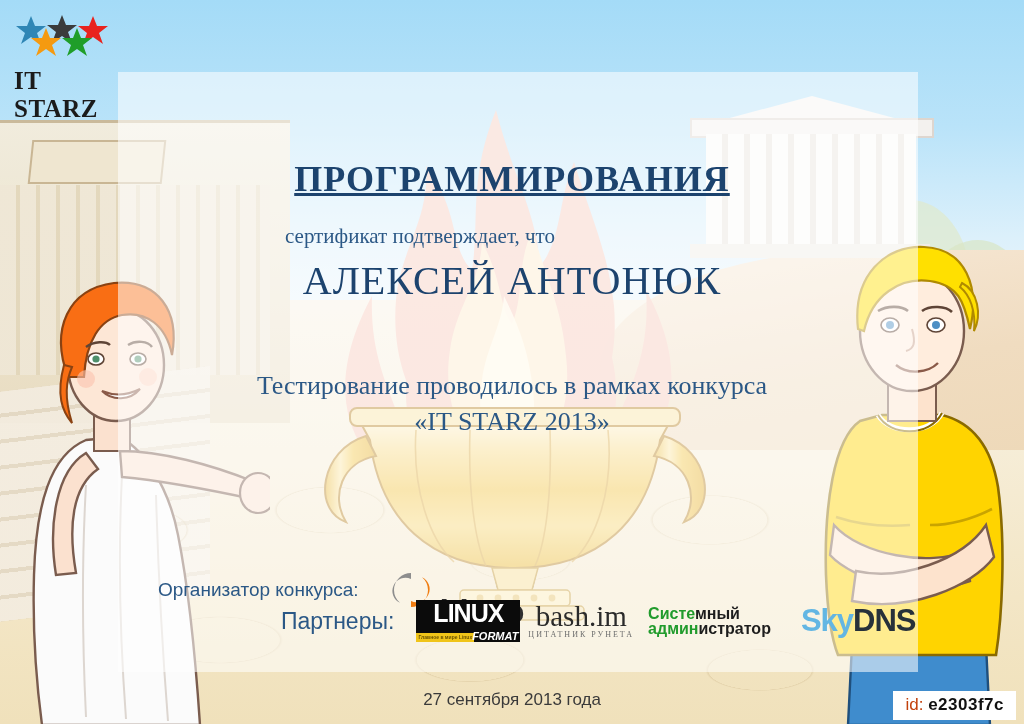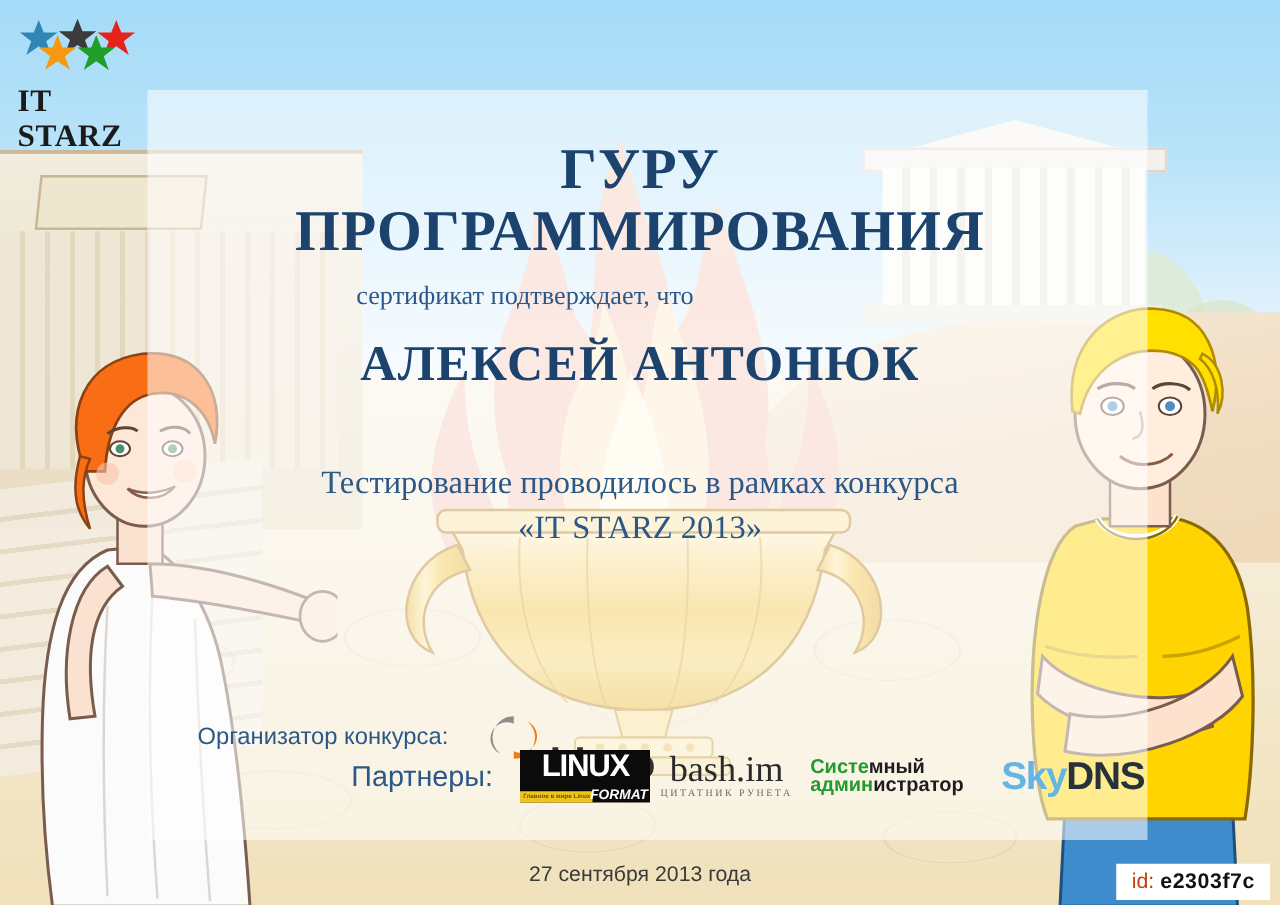--- a/index.html
+++ b/index.html
@@ -80,25 +80,25 @@
   
   .logo{position:absolute;left:14px;top:14px;width:100px;height:84px;}
   .logo-text{font-family:"Liberation Serif", serif;font-weight:bold;
     font-size:25px;letter-spacing:.5px;color:#1b1b1b;margin-top:3px;}
 
   
   .content{position:absolute;left:0;top:0;width:1024px;height:724px;}
   .ttl{position:absolute;width:1024px;text-align:center;
     font-family:"Liberation Serif", serif;font-weight:bold;color:#1c436e;}
   .ttl1{top:108px;font-size:46px;letter-spacing:1px;}
-  .ttl2{top:158px;font-size:46px;letter-spacing:1px;}
+  .ttl2{top:158px;font-size:36px;letter-spacing:1px;text-decoration:underline;}
   .subt{position:absolute;top:224px;width:840px;text-align:center;
     font-family:"Liberation Serif", serif;font-size:21px;color:#2b5886;}
-  .name{position:absolute;top:267px;width:1024px;text-align:center;
-    font-family:"Liberation Serif", serif;font-weight:bold;font-size:40px;
+  .name{position:absolute;top:257px;width:1024px;text-align:center;
+    font-family:"Liberation Serif", serif;font-weight:normal;font-size:40px;
     color:#1c436e;letter-spacing:1px;}
   .body1{position:absolute;top:335px;width:1024px;text-align:center;
     font-family:"Liberation Serif", serif;font-size:26px;color:#2b5886;}
   .body2{position:absolute;top:371px;width:1024px;text-align:center;
     font-family:"Liberation Serif", serif;font-size:26px;color:#2b5886;}
   .body3{position:absolute;top:407px;width:1024px;text-align:center;
     font-family:"Liberation Serif", serif;font-size:26px;color:#2b5886;}
 
   .orgrow{position:absolute;left:0;top:548px;width:1024px;
     display:flex;align-items:center;justify-content:flex-start;padding-left:158px;box-sizing:border-box;}
@@ -305,21 +305,20 @@
         <polygon points="79,2 83,12 94,12 85,19 89,30 79,23 69,30 73,19 64,12 75,12" fill="#e8231e"></polygon>
         <polygon points="32,14 36,24 47,24 38,31 42,42 32,35 22,42 26,31 17,24 28,24" fill="#f59a10"></polygon>
         <polygon points="63,14 67,24 78,24 69,31 73,42 63,35 53,42 57,31 48,24 59,24" fill="#1f9e29"></polygon>
       </g>
     </svg>
     <div class="logo-text">IT STARZ</div>
   </div>
 
   <div class="content">
 
-    <div class="ttl ttl1">ГУРУ</div>
     <div class="ttl ttl2">ПРОГРАММИРОВАНИЯ</div>
     <div class="subt">сертификат подтверждает, что</div>
     <div class="name">АЛЕКСЕЙ АНТОНЮК</div>
     <div class="body2">Тестирование проводилось в рамках конкурса</div>
     <div class="body3">«IT STARZ 2013»</div>
 
     <div class="orgrow">
       <span class="orglbl">Организатор конкурса:</span>
       <span class="ideco">
         <svg width="40" height="40" viewBox="0 0 40 40">

